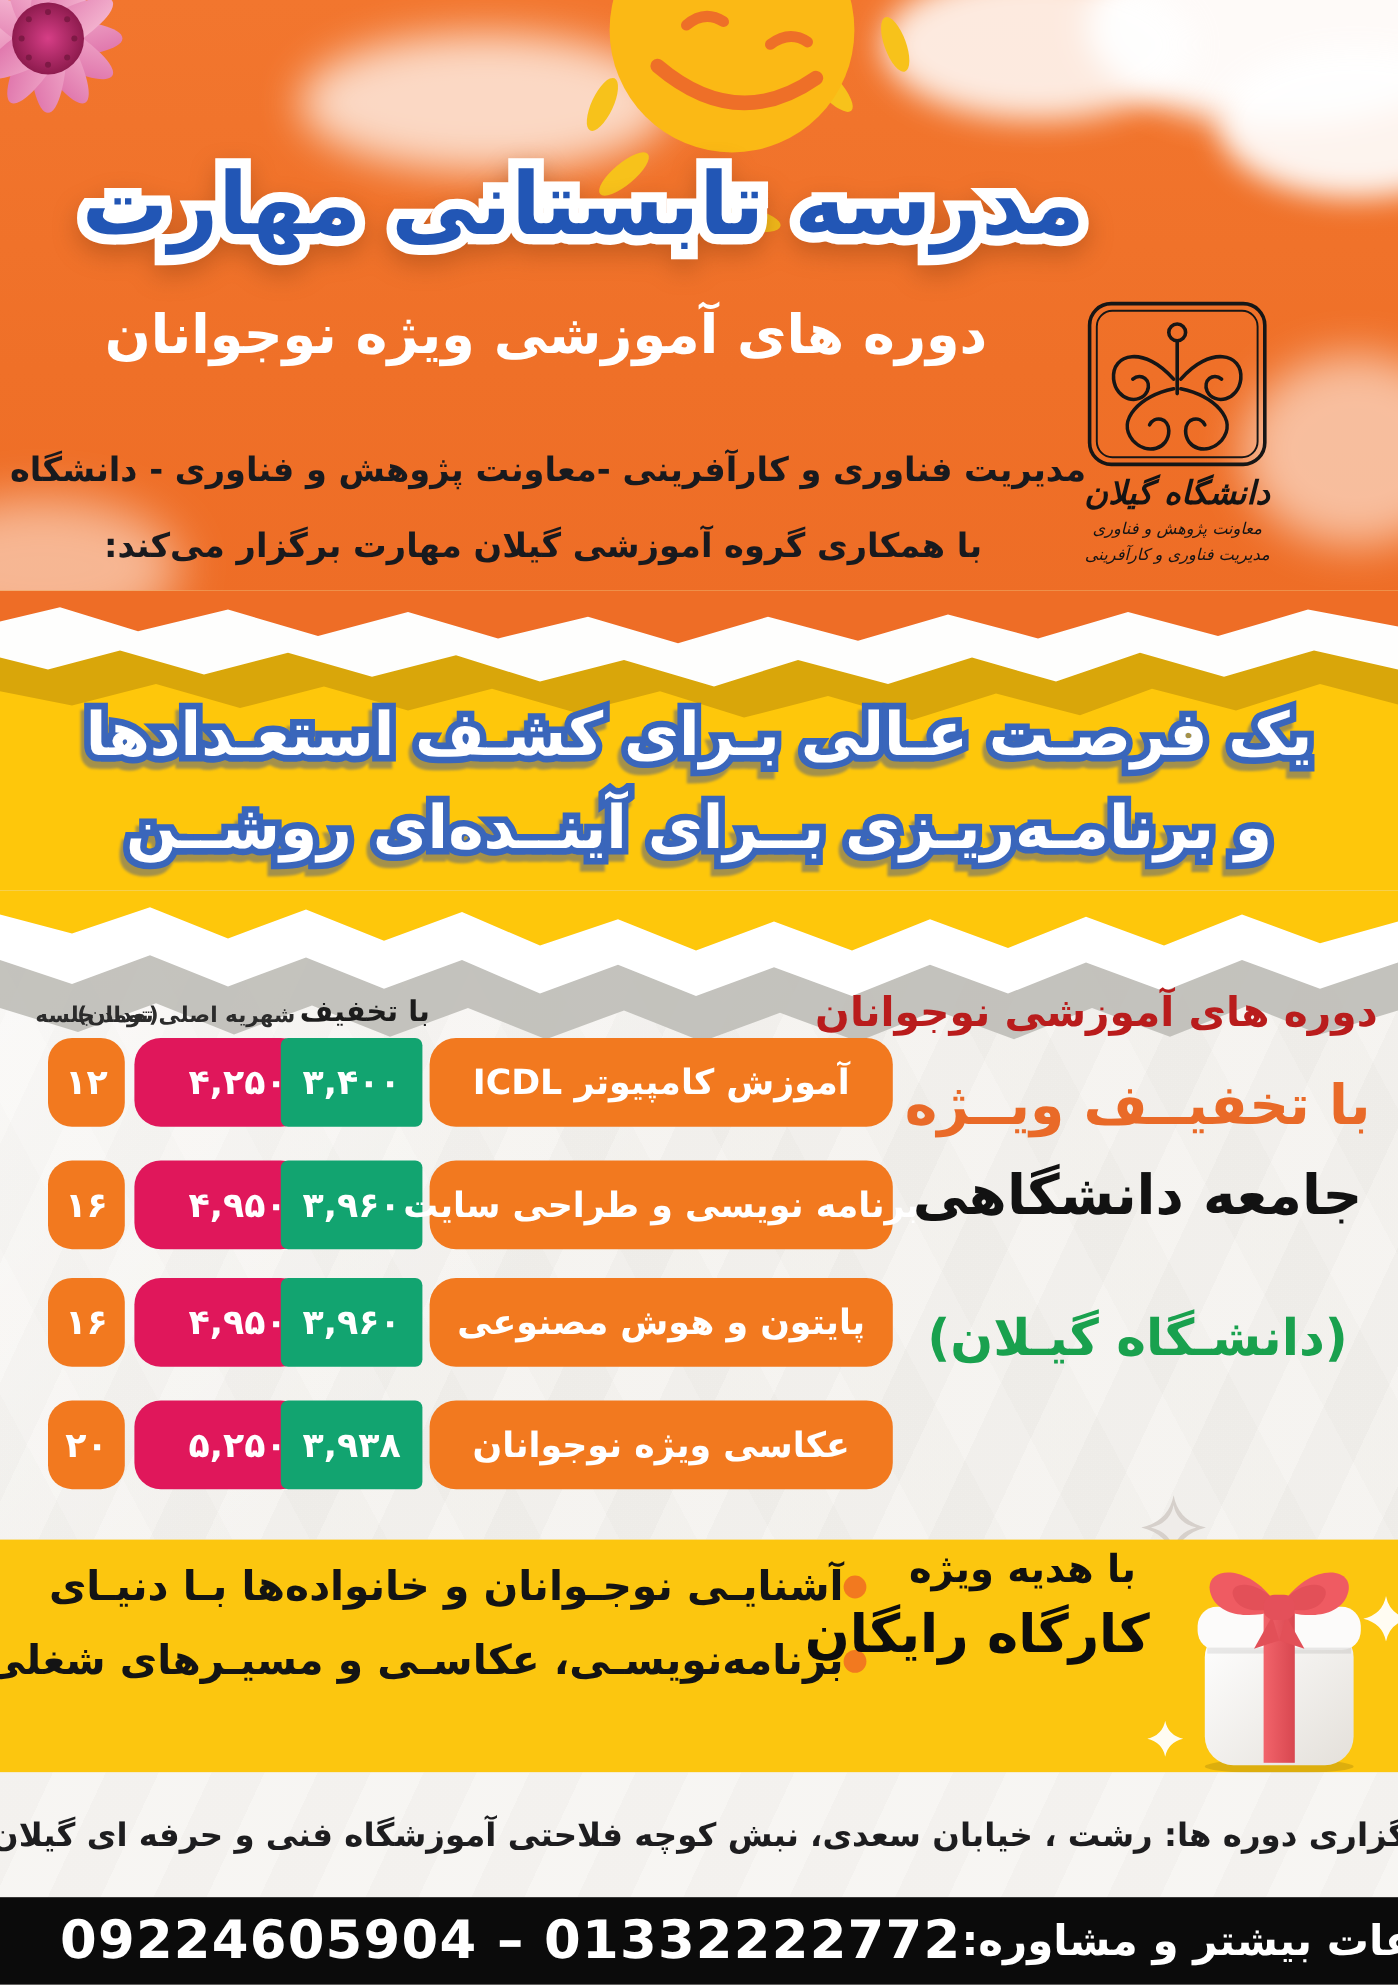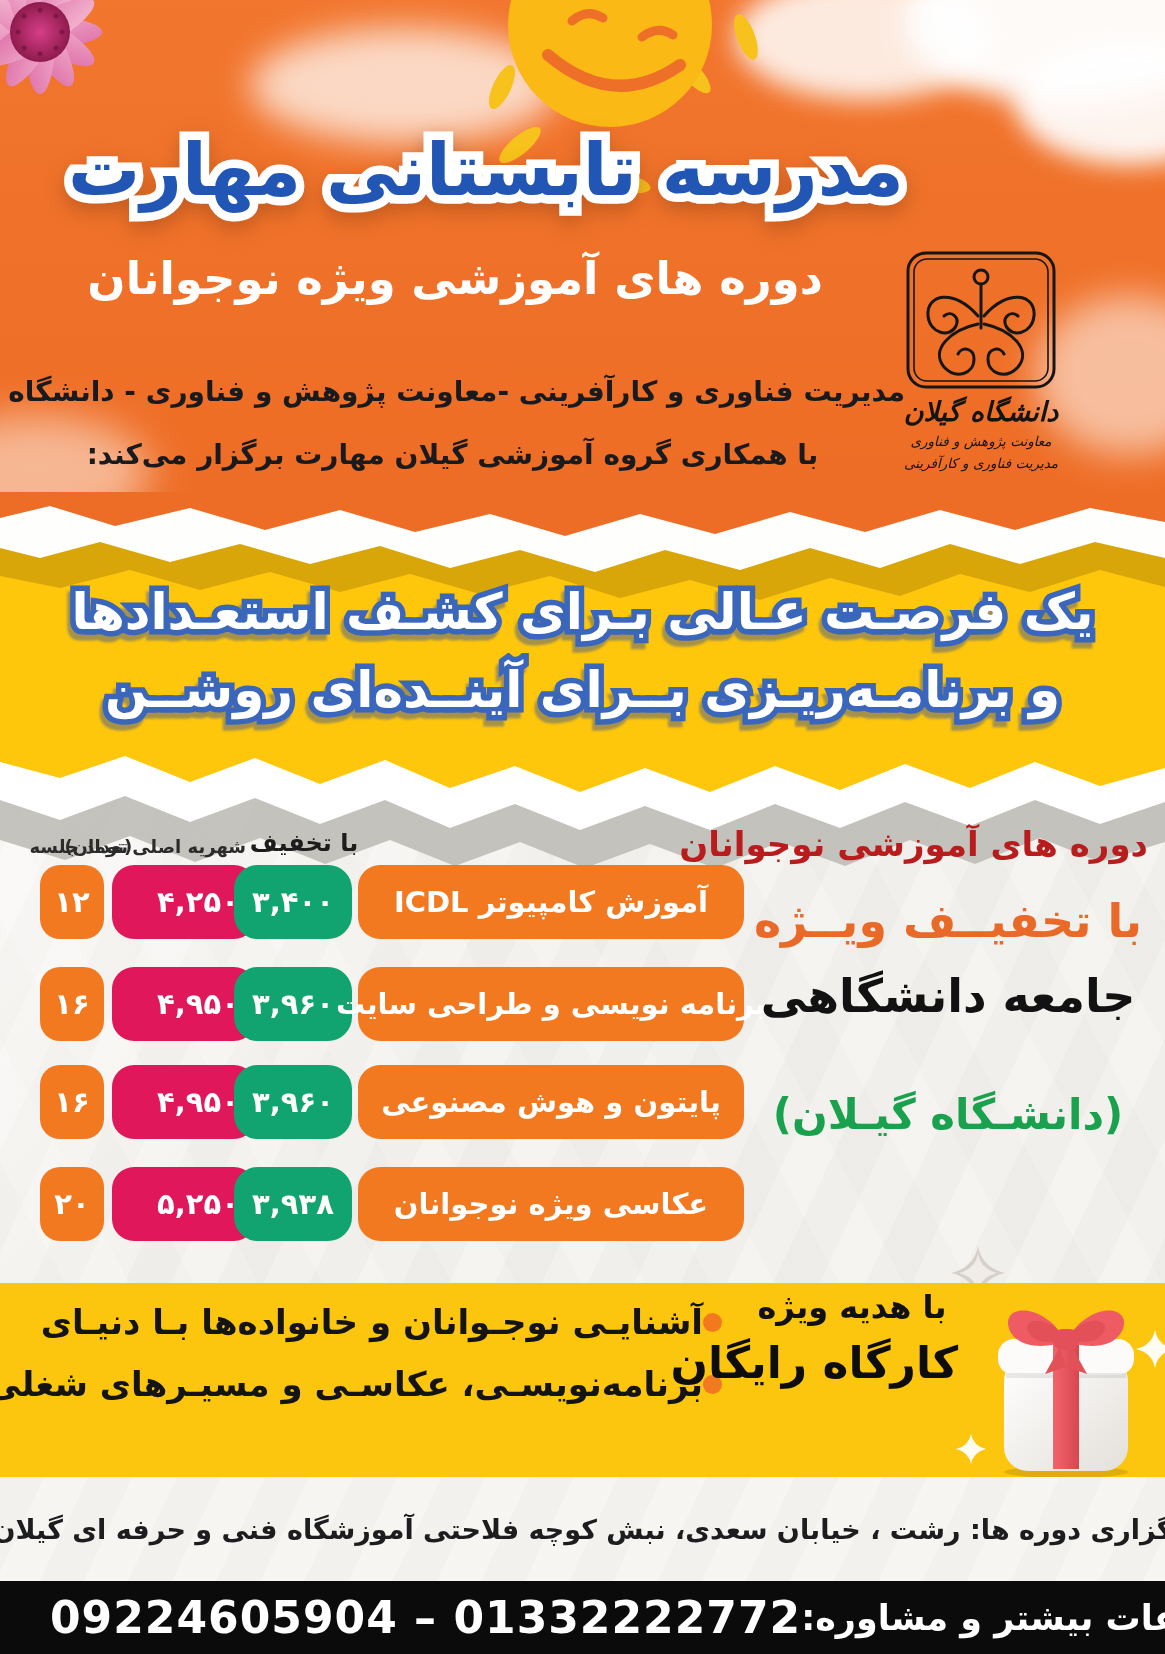--- a/index.html
+++ b/index.html
@@ -58,21 +58,21 @@
   .banner-fill{color:#fff;}
   
   .col-head{direction:rtl;text-align:center;color:#2b2b2b;font-weight:bold;white-space:nowrap;margin-left:10px;}
   .ch-sessions{left:22px;top:836px;width:96px;font-size:18px;}
   .ch-price{left:104px;top:836px;width:132px;font-size:18px;}
   .ch-discount{left:238px;top:829px;width:112px;font-size:24px;color:#1c1c1c;}
   .pill{display:flex;align-items:center;justify-content:center;color:#fff;
     font-weight:bold;direction:rtl;white-space:nowrap;height:74px;}
   .pill-sessions{left:40px;width:64px;border-radius:20px;background:#f2791f;font-size:29px;}
   .pill-price{left:112px;width:116px;border-radius:22px;background:#e0175b;font-size:29px;padding-left:28px;}
-  .pill-discount{left:234px;width:118px;border-radius:24px;background:#12a470;font-size:29px;}
+  .pill-discount{left:234px;width:118px;border-radius:6px;background:#12a470;font-size:29px;}
   .bar-course{left:358px;width:386px;border-radius:22px;background:#f2791f;font-size:29px;}
   .r1{top:865px;} .r2{top:967px;} .r3{top:1065px;} .r4{top:1167px;}
   
   .side-line{left:748px;width:400px;text-align:center;direction:rtl;
     font-weight:bold;white-space:nowrap;}
   .sl1{top:824px;font-size:34px;color:#b91c1c;}
   .sl2{top:894px;font-size:46px;color:#e96a28;}
   .sl3{top:969px;font-size:46px;color:#121212;}
   .sl4{top:1090px;font-size:42px;color:#19a14e;}
   

